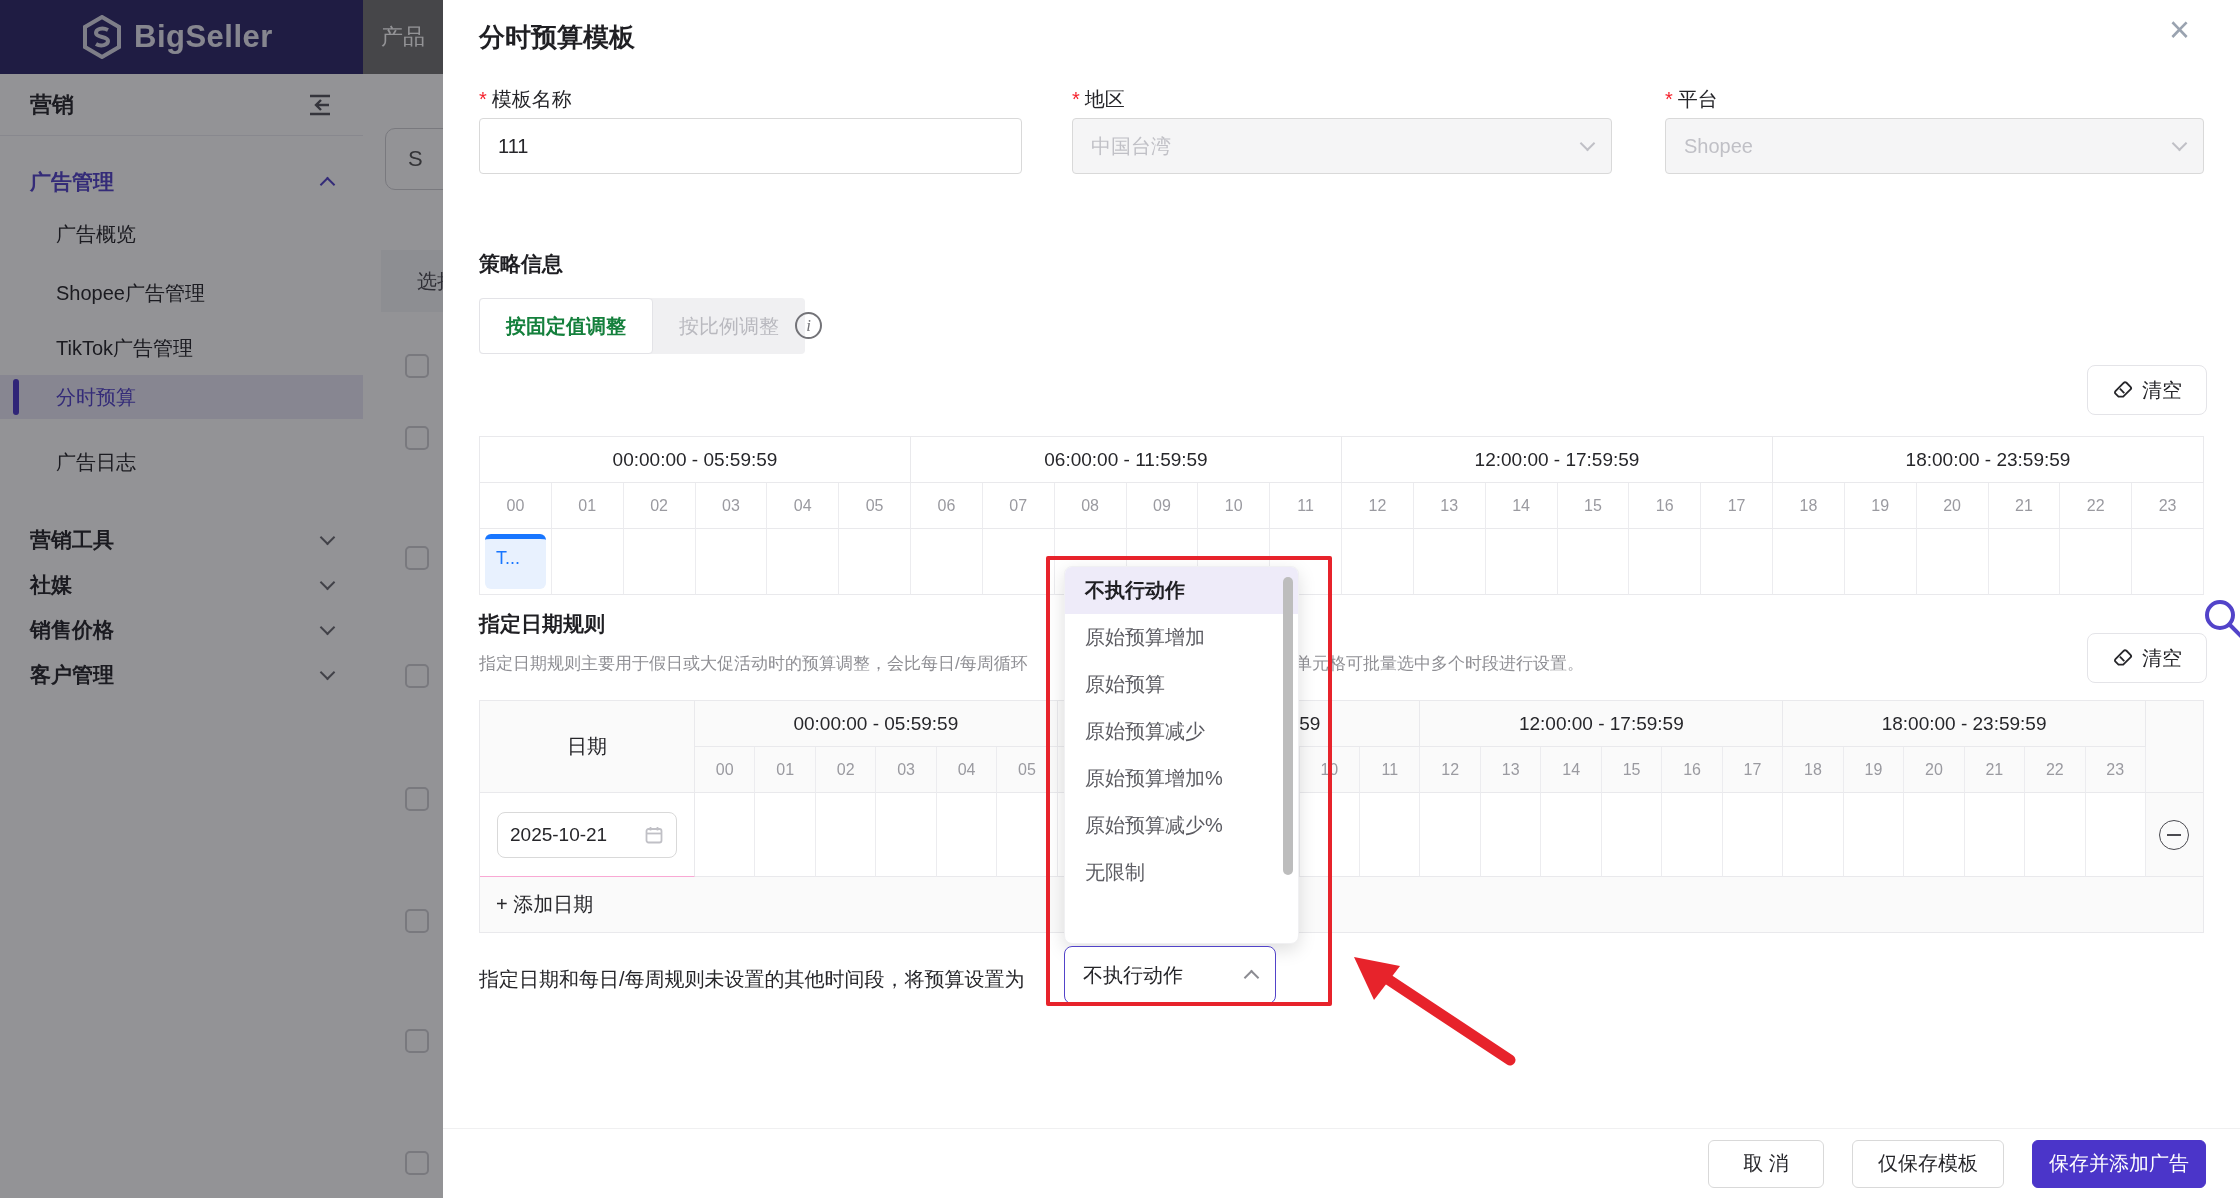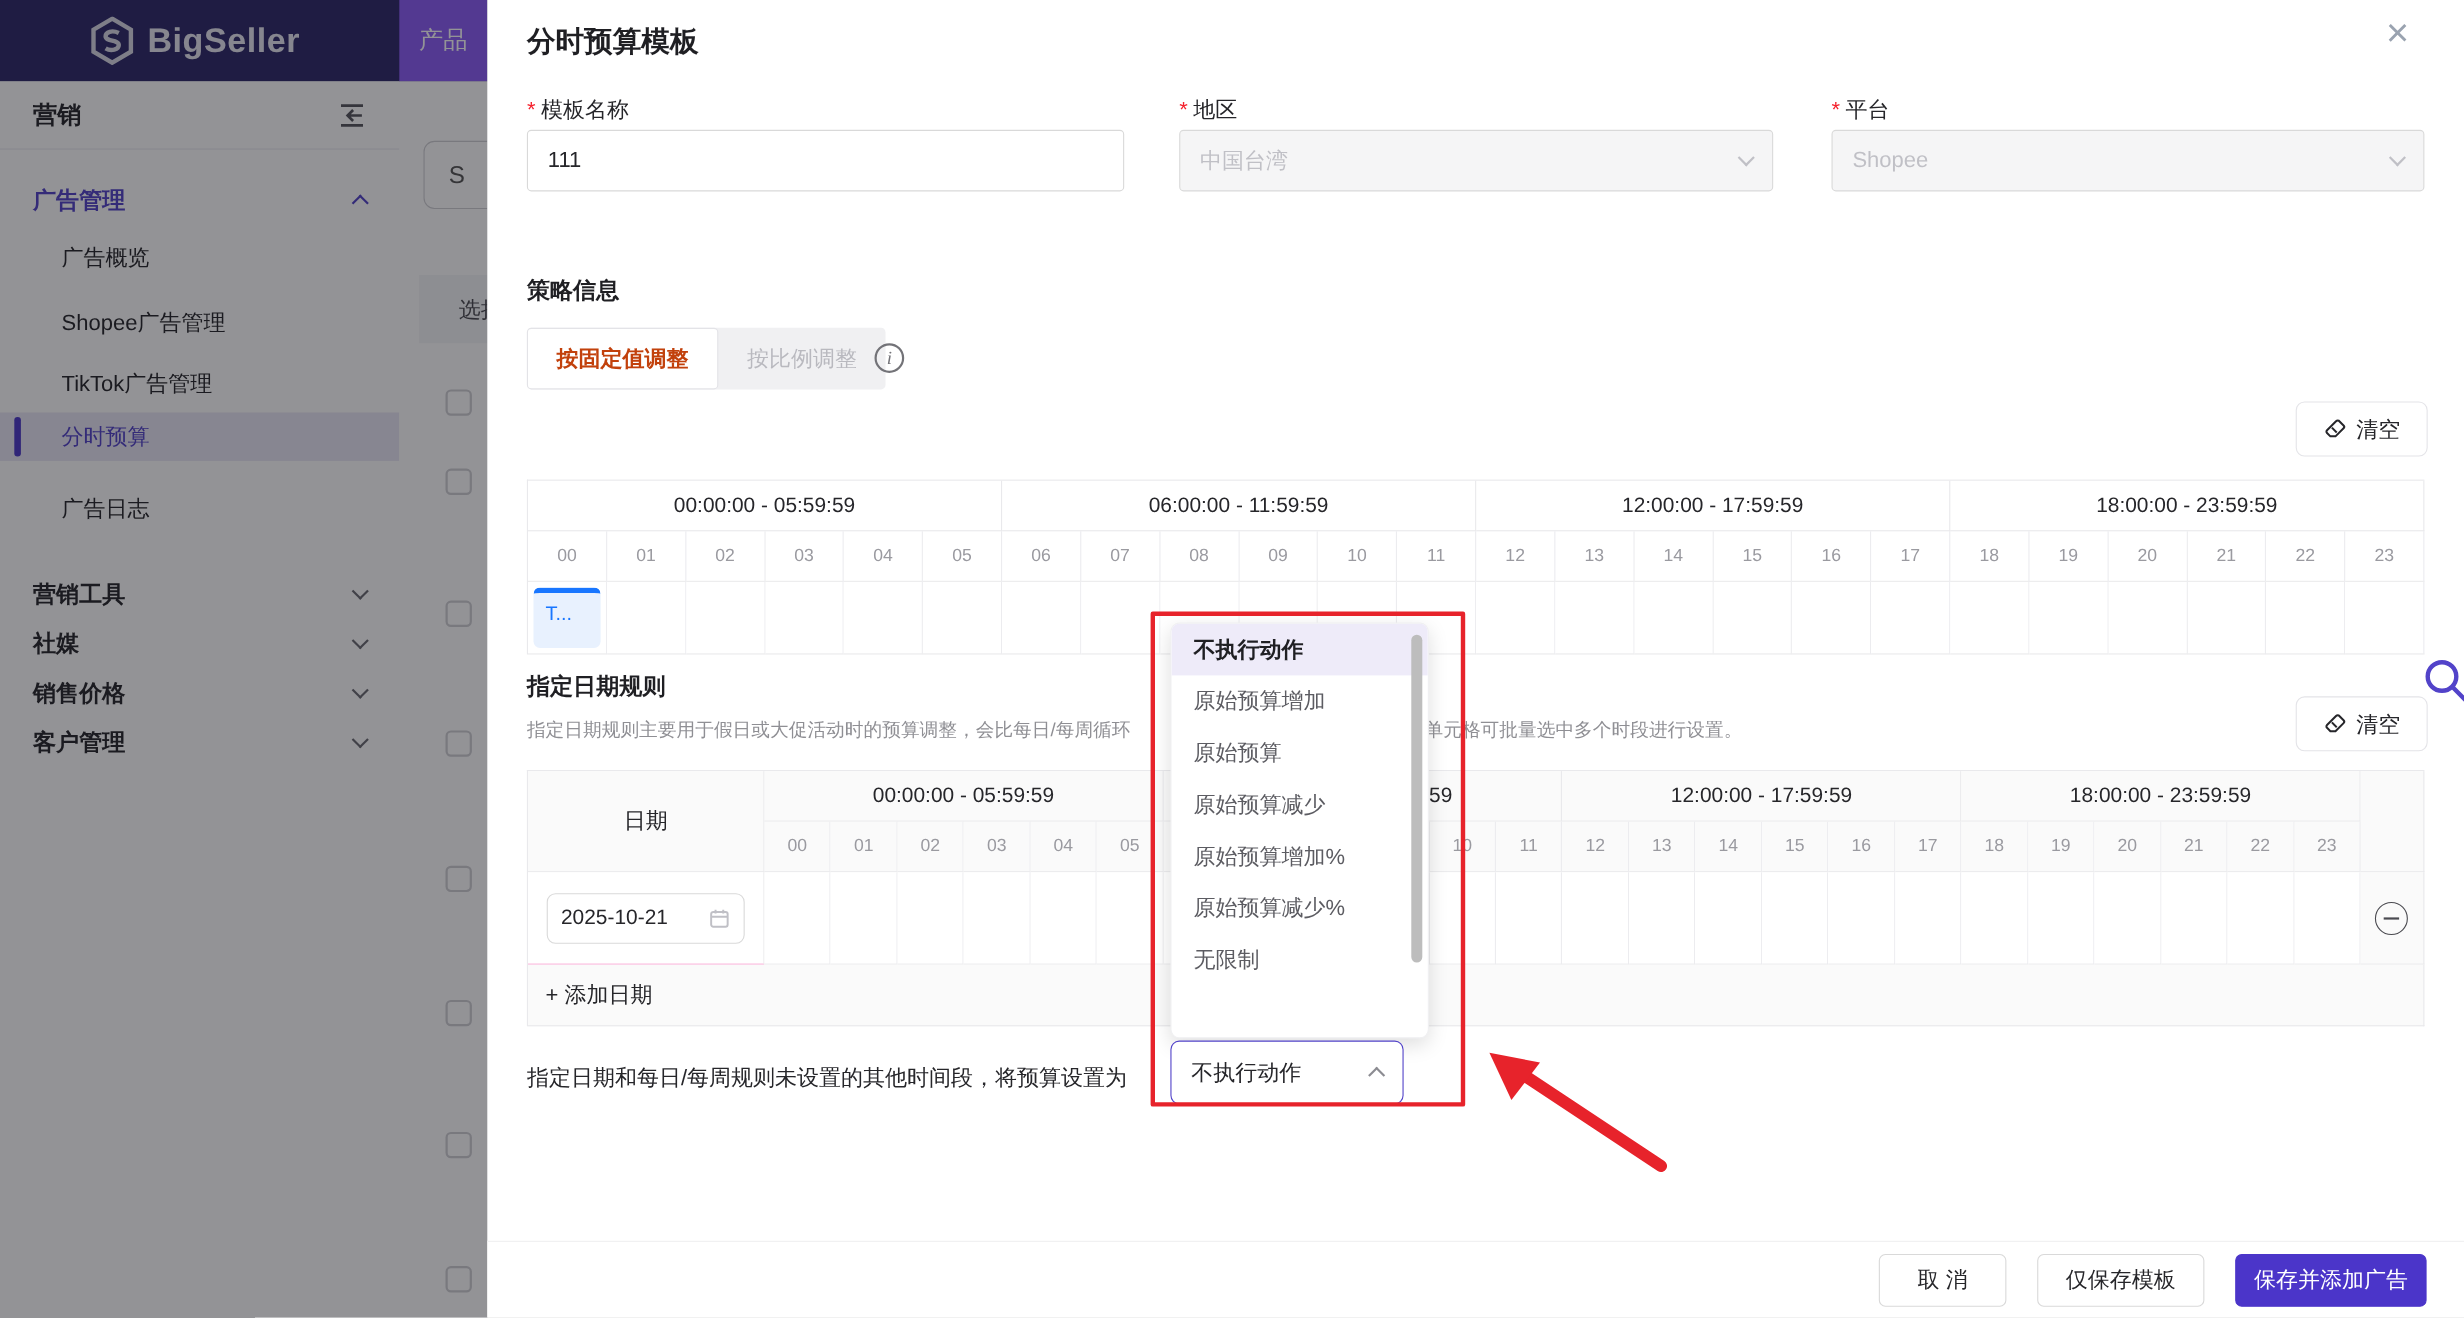--- a/index.html
+++ b/index.html
@@ -2,21 +2,21 @@
 <html><head>
 <meta charset="utf-8">
 <style>
   html,body{margin:0;padding:0;width:2240px;height:1198px;overflow:hidden;
     font-family:"Liberation Sans","DejaVu Sans",sans-serif;background:#fff;position:relative;}
   *{box-sizing:border-box;}
   
   .topbar{position:absolute;left:0;top:0;width:443px;height:74px;background:#2c2768;z-index:1;}
   .logo{position:absolute;left:82px;top:0;height:74px;display:flex;align-items:center;gap:12px;}
   .brand{font-size:31px;font-weight:bold;color:#e8e8f2;letter-spacing:.5px;}
-  .nav-product{position:absolute;left:363px;top:0;width:80px;height:74px;background:#8b5cf6;
+  .nav-product{position:absolute;left:363px;top:0;width:80px;height:74px;background:#737373;
     color:#fff;font-size:22px;display:flex;align-items:center;justify-content:center;}
   .sidebar{position:absolute;left:0;top:74px;width:363px;bottom:0;background:#fff;z-index:1;}
   .side-head{position:absolute;left:0;top:0;width:100%;height:62px;display:flex;align-items:center;
     justify-content:space-between;padding:0 30px;border-bottom:1px solid #ececf0;}
   .side-title{font-size:22px;font-weight:bold;color:#26262a;}
   .srow{position:absolute;left:0;width:100%;height:44px;display:flex;align-items:center;
     justify-content:space-between;padding:0 30px;font-size:21px;color:#26262a;cursor:pointer;}
   .srow.group{font-weight:bold;}
   .srow.group.purple{color:#5243c9;}
   .srow.child{padding-left:56px;font-weight:normal;font-size:20px;}
@@ -40,21 +40,21 @@
   .m-close{position:absolute;left:1726px;top:12px;font-size:36px;color:#9aa3b0;cursor:pointer;line-height:1;}
   .f-label{position:absolute;font-size:20px;color:#26262a;top:86px;}
   .req{color:#f5222d;margin-right:5px;font-size:20px;}
   .f-box{position:absolute;top:118px;height:56px;border:1px solid #d9d9d9;border-radius:4px;
     display:flex;align-items:center;justify-content:space-between;padding:0 18px;font-size:20px;color:#26262a;background:#fff;}
   .f-box.disabled{background:#f5f5f6;color:#c0c0c6;}
   .sec-h{position:absolute;left:36px;font-size:21px;font-weight:bold;color:#1f1f23;}
   .tabs{position:absolute;left:36px;top:298px;height:56px;display:inline-flex;background:#f0f0f2;
     border-radius:4px;align-items:stretch;}
   .tab{display:flex;align-items:center;padding:0 26px;font-size:20px;color:#b9b9bf;cursor:pointer;}
-  .tab.active{background:#fff;border:1px solid #e3e3e7;border-radius:4px;color:#c2410c;font-weight:bold;}
+  .tab.active{background:#fff;border:1px solid #e3e3e7;border-radius:4px;color:#15803d;font-weight:bold;}
   .info{position:absolute;left:352px;top:312px;width:27px;height:27px;border:2px solid #737378;border-radius:50%;
     font-family:"Liberation Serif",serif;font-style:italic;font-size:17px;color:#737378;
     display:flex;align-items:center;justify-content:center;}
   .cycle{position:absolute;left:36px;top:384px;display:flex;align-items:center;font-size:20px;color:#26262a;}
   .radio{width:26px;height:26px;border-radius:50%;position:relative;margin-right:12px;cursor:pointer;flex:none;}
   .radio.on{background:#4b35c9;}
   .radio.on::after{content:"";position:absolute;inset:8px;background:#fff;border-radius:50%;}
   .radio.off{background:#fff;border:2px solid #d9d9d9;}
   .ropt{display:flex;align-items:center;margin-left:42px;cursor:pointer;}
   .clear-btn{position:absolute;left:1644px;width:120px;height:50px;border:1px solid #e4e4e8;border-radius:8px;

